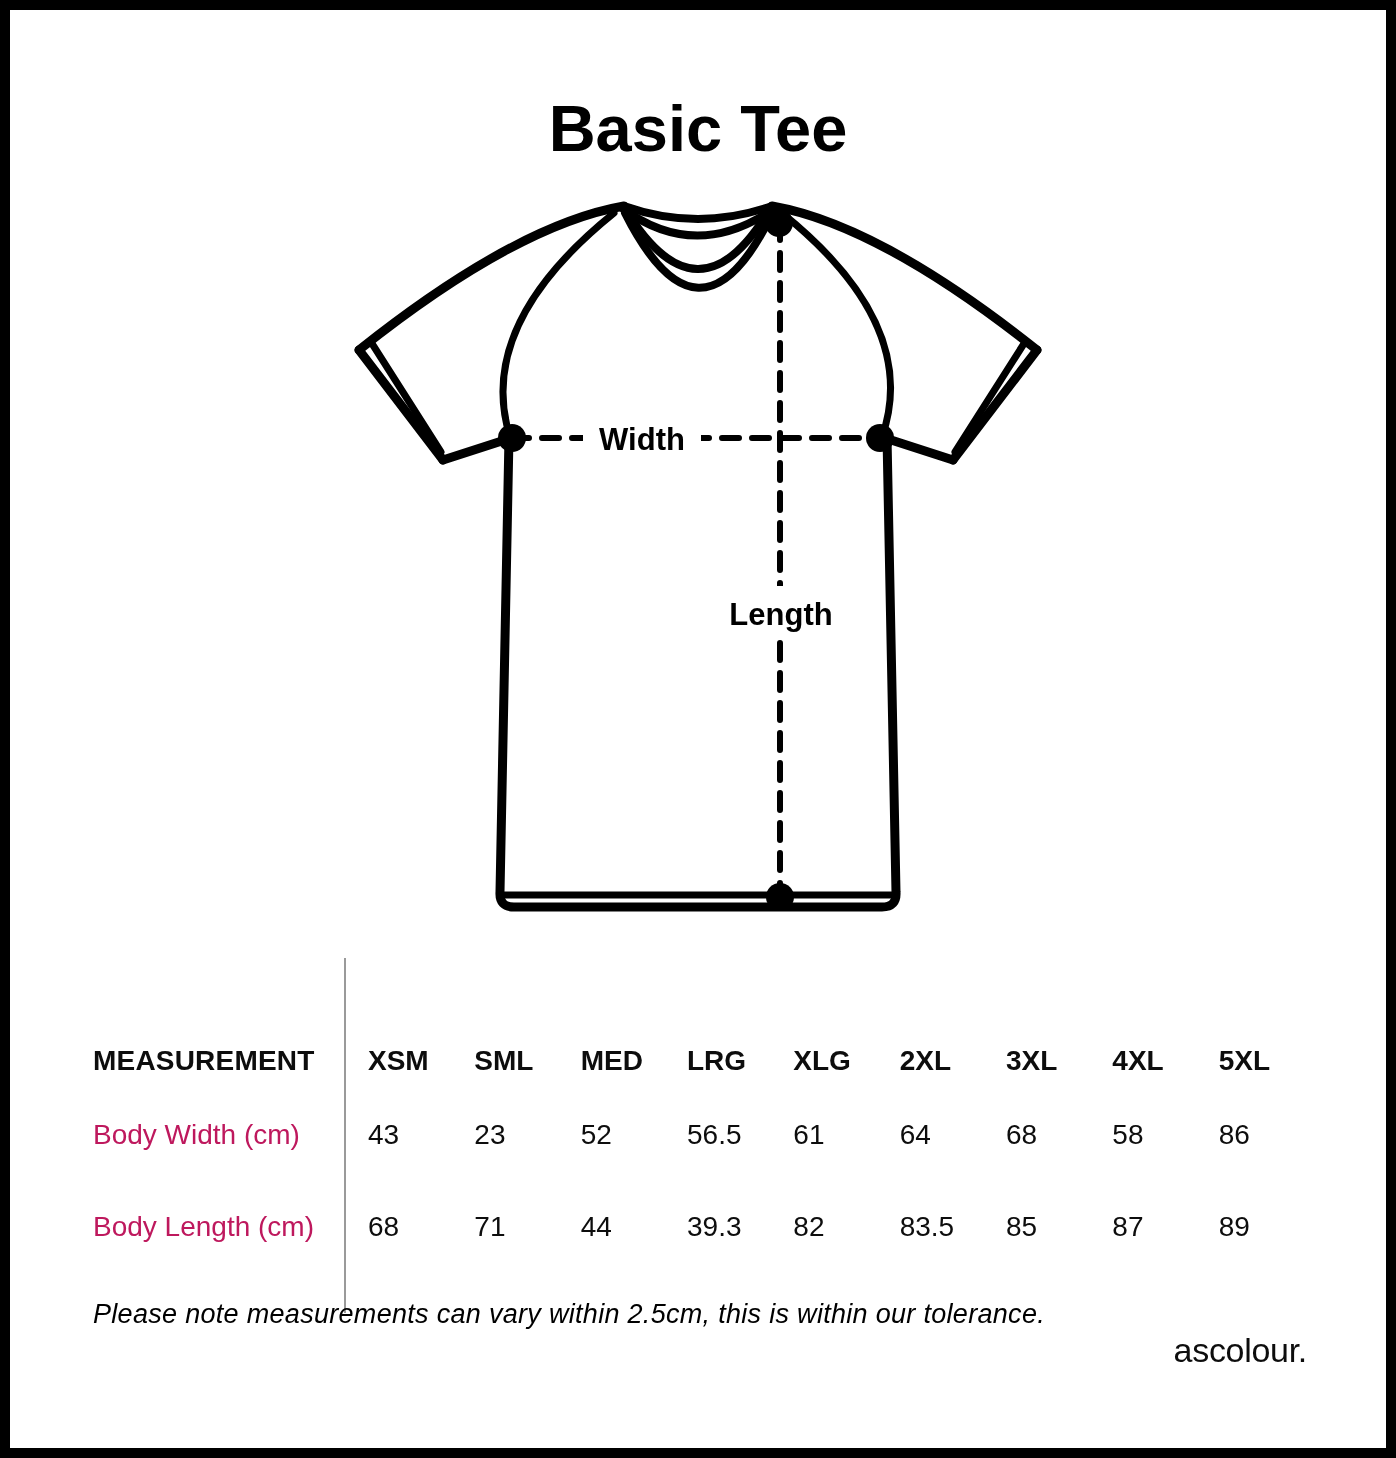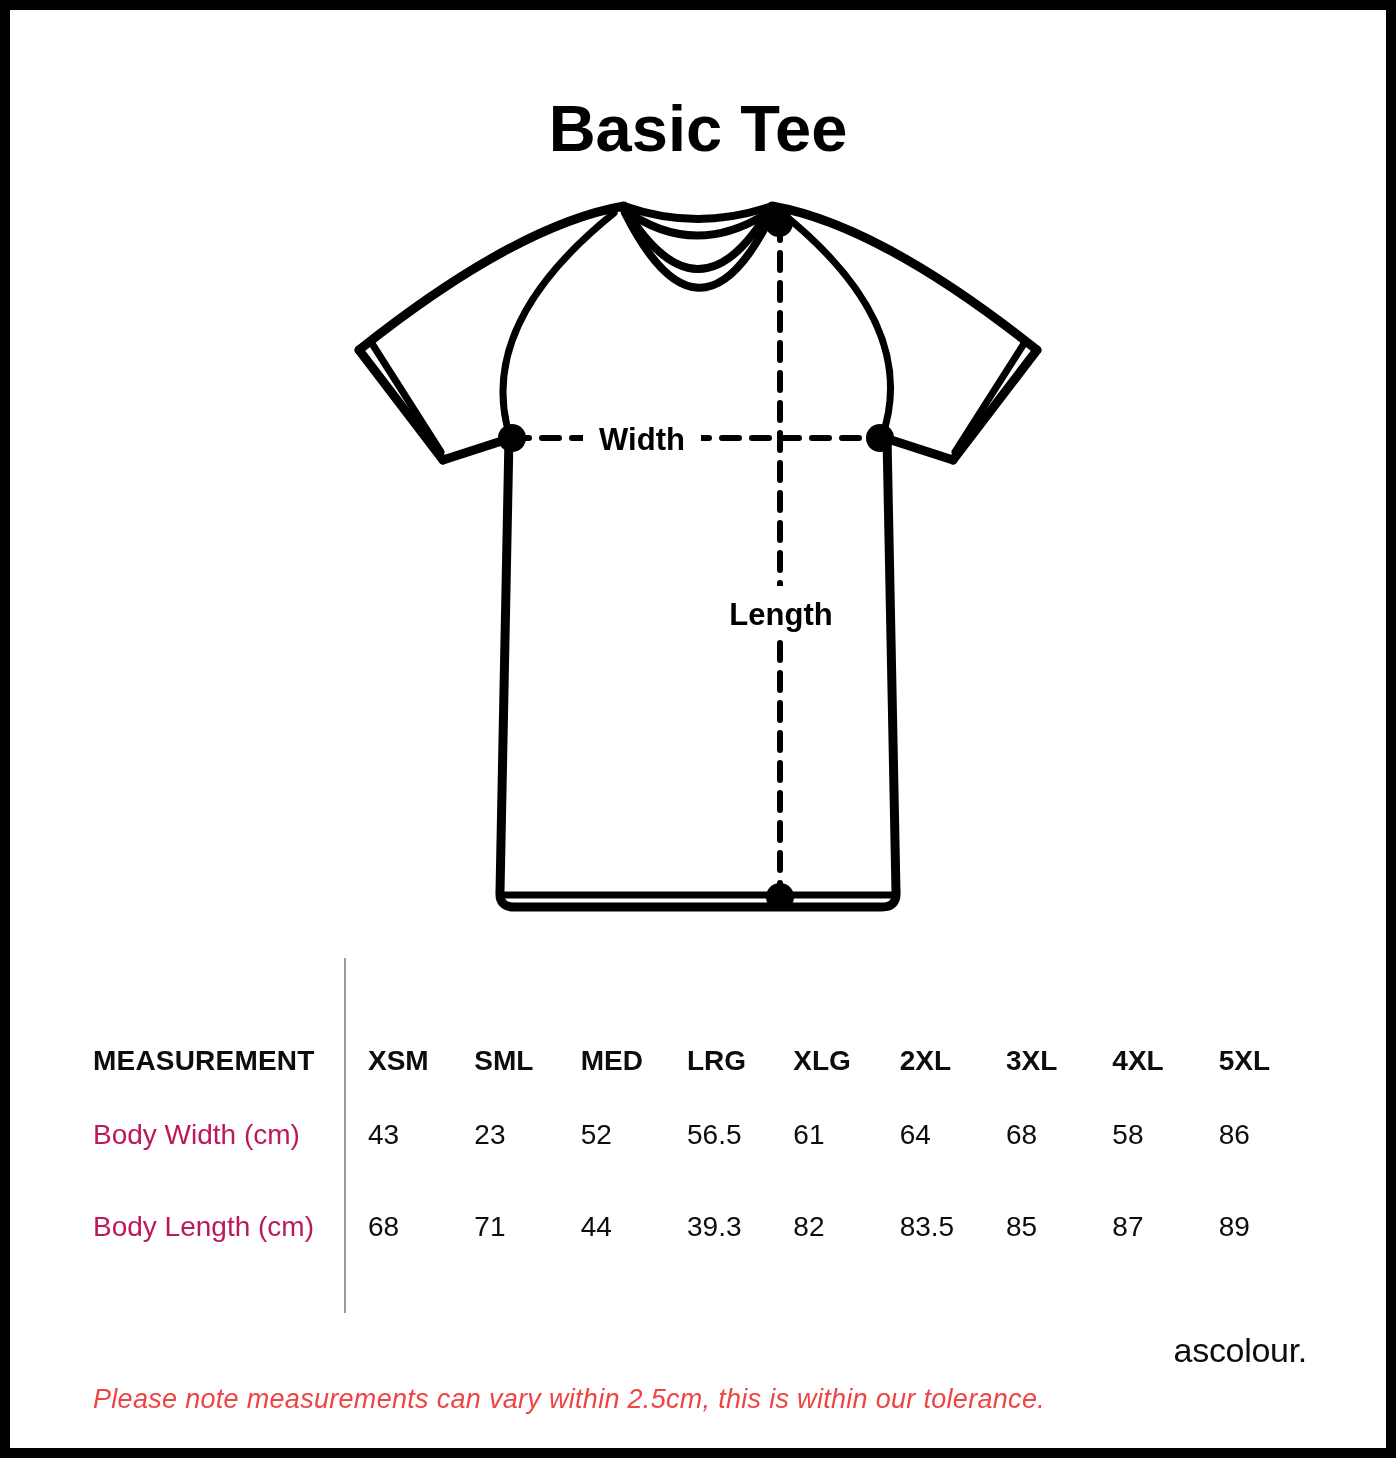--- a/index.html
+++ b/index.html
@@ -71,24 +71,24 @@
   .cell.head{font-weight:bold;margin-top:36px;}
   .cell.rowlabel{
     text-align:left;
     padding-left:33px;
     color:#be185d;
     font-weight:normal;
   }
   .cell.rowlabel.head{color:#0d0d0d;font-weight:bold;letter-spacing:0.2px;}
   .note{
     position:absolute;
-    left:93px;top:1384px;
+    left:93px;top:1299px;
     font-size:27px;
     font-style:italic;
-    color:#ef4444;
+    color:#000000;
     letter-spacing:0.3px;
   }
   .brand{
     position:absolute;
     right:89px;top:1333px;
     font-size:34px;
     color:#0d0d0d;
     letter-spacing:-0.3px;
     line-height:1;
   }

